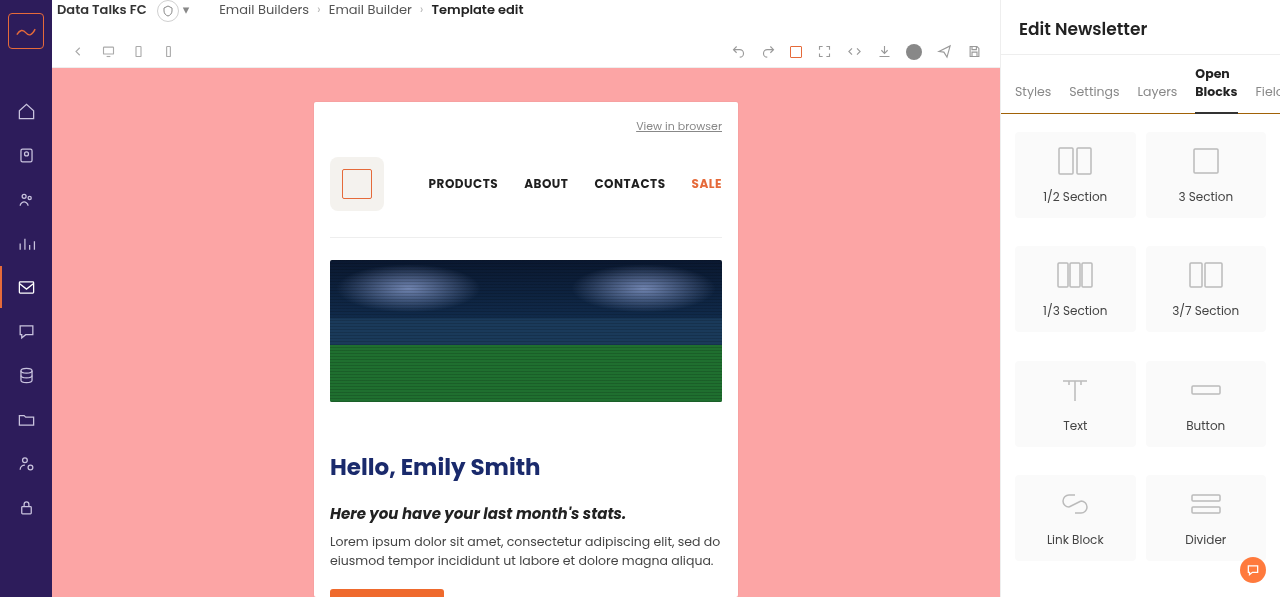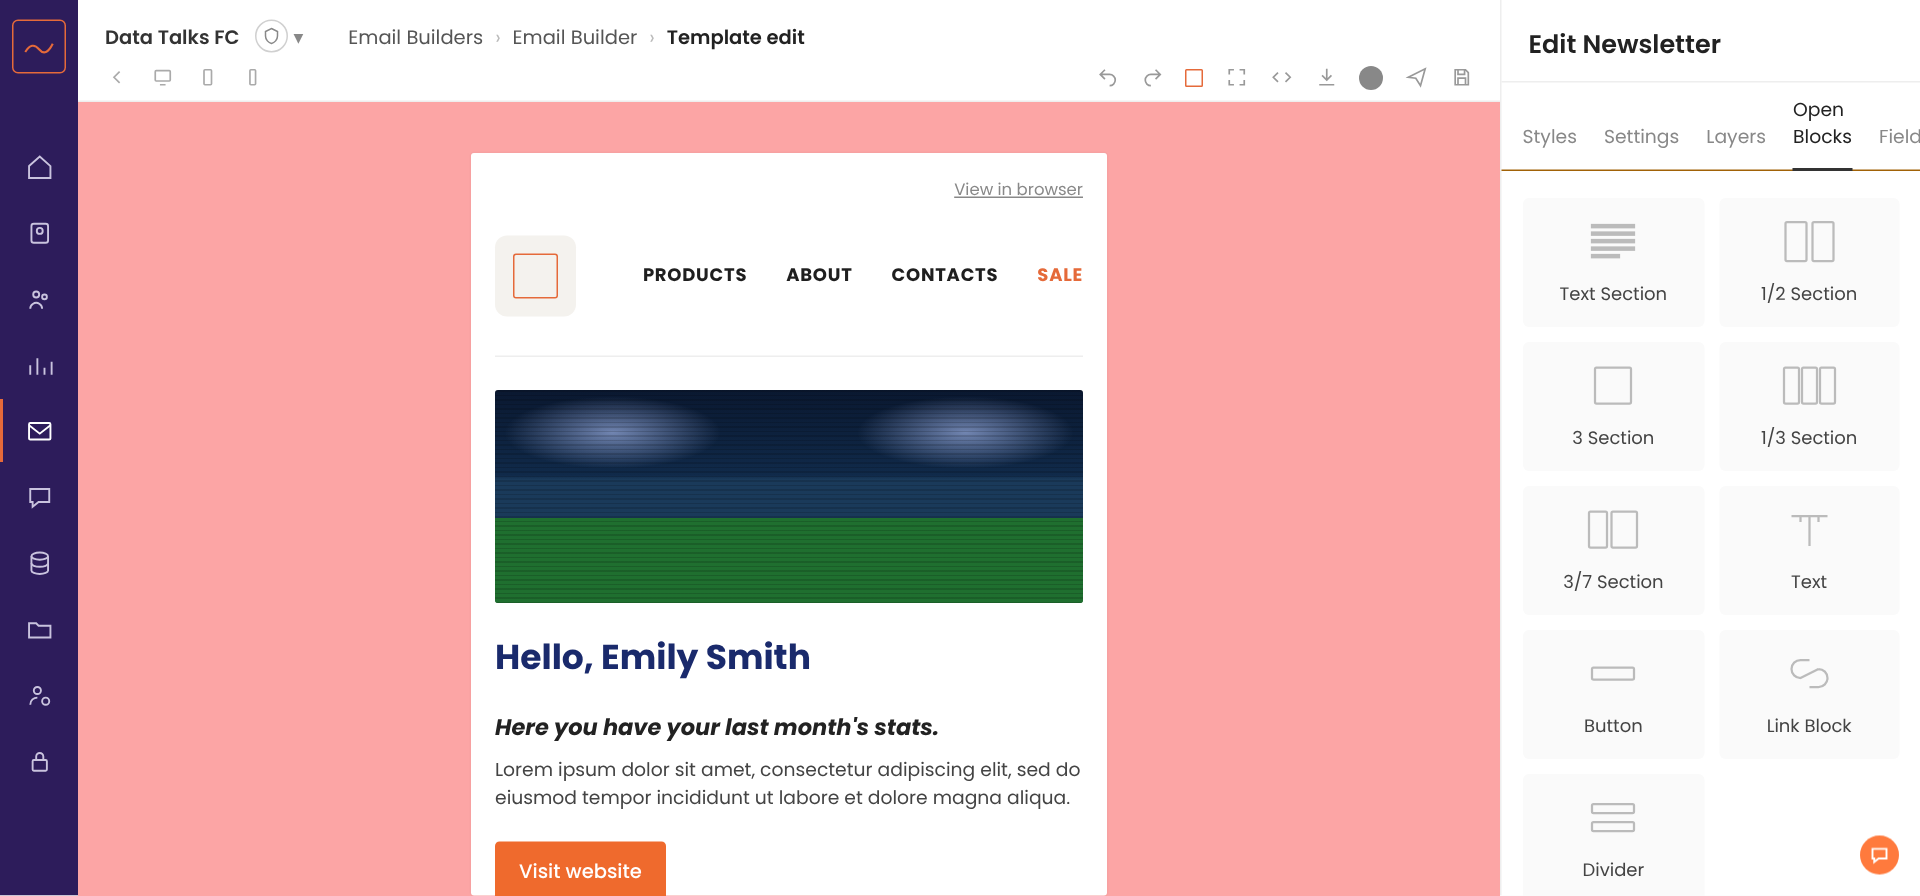--- a/index.html
+++ b/index.html
@@ -8,21 +8,21 @@
   
   .sidebar{width:52px;background:#2d1c5b;display:flex;flex-direction:column;align-items:center;padding-top:0;}
   .logo{width:52px;height:62px;display:flex;align-items:center;justify-content:center;}
   .logo-box{width:36px;height:36px;border:1px solid #e56a3a;border-radius:4px;display:flex;align-items:center;justify-content:center;}
   .nav{width:52px;display:flex;flex-direction:column;align-items:center;margin-top:38px;gap:22px;flex:1;}
   .nav-ico{width:52px;height:22px;display:flex;align-items:center;justify-content:center;color:#c9c3de;cursor:pointer;position:relative;}
   .nav-ico.active{color:#fff;}
   .nav-ico.active::before{content:"";position:absolute;left:0;top:-10px;bottom:-10px;width:2px;background:#e56a3a;}
   
   .main{flex:1;display:flex;flex-direction:column;min-width:0;background:#fafafa;}
-  .topbar{height:36px;background:#fff;display:flex;align-items:flex-end;padding:0 18px;font-size:13px;color:#333;border-bottom:1px solid transparent;}
+  .topbar{height:36px;background:#fff;display:flex;align-items:flex-start;padding:0 5px;font-size:13px;color:#333;border-bottom:1px solid transparent;}
   .org{font-weight:600;margin-right:10px;}
   .shield{width:22px;height:22px;border:1px solid #d0d0d0;border-radius:50%;display:flex;align-items:center;justify-content:center;margin-right:4px;}
   .chev{margin-right:30px;color:#888;}
   .crumb{color:#555;}
   .crumb-sep{color:#bbb;margin:0 8px;}
   .crumb-last{font-weight:600;color:#222;}
   
   .toolbar{height:32px;background:#fff;border-bottom:1px solid #eee;display:flex;align-items:center;padding:0 18px;font-size:13px;color:#999;}
   .tb-left{display:flex;gap:14px;}
   .tb-spacer{flex:1;}
@@ -40,30 +40,30 @@
   .enav{display:flex;gap:26px;font-size:12px;font-weight:700;letter-spacing:0.5px;color:#1f1f1f;margin-left:auto;}
   .enav .sale{color:#e56a3a;}
   .hero{margin-top:22px;height:142px;border-radius:2px;overflow:hidden;position:relative;background:
     radial-gradient(ellipse 120px 40px at 20% 20%, rgba(180,200,255,0.6), transparent 60%),
     radial-gradient(ellipse 120px 40px at 80% 20%, rgba(180,200,255,0.6), transparent 60%),
     linear-gradient(180deg,#0a1830 0%,#102a4a 40%,#1a3a5a 42%,#1a3a5a 60%,#2a6a3a 61%,#2a7a3a 100%);
   }
   .hero::after{content:"";position:absolute;inset:0;background:
     repeating-linear-gradient(0deg,rgba(0,0,0,0.15) 0 1px,transparent 1px 3px),
     linear-gradient(180deg,transparent 60%, #1f6f2f 60%, #1f6f2f 100%);}
-  .greet{margin-top:20px;font-size:23px;font-weight:700;color:#1a2a6c;}
+  .greet{margin-top:48px;font-size:23px;font-weight:700;color:#1a2a6c;}
   .sub{margin-top:18px;font-size:15px;font-weight:700;color:#222;font-style:italic;}
   .lorem{margin-top:8px;font-size:12.5px;color:#444;line-height:1.5;}
   .cta{margin-top:18px;display:inline-block;background:#ef6a2d;color:#fff;font-size:13px;font-weight:500;padding:10px 16px;border-radius:3px;border:none;cursor:pointer;}
   
   .panel{width:280px;background:#fff;border-left:1px solid #eee;display:flex;flex-direction:column;}
   .panel-title{padding:16px 18px 12px;font-size:17px;font-weight:600;color:#222;border-bottom:1px solid #eee;}
   .tabs{display:flex;gap:18px;padding:0 14px;border-bottom:1px solid #a16207;font-size:12.5px;color:#888;align-items:flex-end;}
   .tab{padding:10px 0 12px;cursor:pointer;}
-  .tab.active{color:#222;font-weight:400;position:relative;}
+  .tab.active{color:#222;font-weight:700;position:relative;}
   .tab.active::after{content:"";position:absolute;left:0;right:0;bottom:-1px;height:2px;background:#333;}
   .blocks{flex:1;overflow:auto;padding:18px 14px;display:grid;grid-template-columns:1fr 1fr;gap:10px;}
   .block{height:86px;background:#fafafa;border-radius:4px;display:flex;flex-direction:column;align-items:center;justify-content:center;gap:10px;font-size:12px;color:#444;cursor:grab;}
   .block.active{color:#e56a3a;}
   .bico{width:40px;height:34px;display:flex;align-items:center;justify-content:center;}
   .bico svg{stroke:#bbb;}
   .block.active .bico svg{stroke:#e56a3a;}
   
   .fab{position:absolute;right:14px;bottom:14px;width:26px;height:26px;background:#ff7a3d;border-radius:50%;display:flex;align-items:center;justify-content:center;color:#fff;font-size:13px;cursor:pointer;}
   
@@ -257,32 +257,20 @@
         <div class="tab">Styles</div>
         <div class="tab">Settings</div>
         <div class="tab">Layers</div>
         <div class="tab active">Open Blocks</div>
         <div class="tab">Fields</div>
       </div>
     <div class="blocks">
         <div class="block">
           <div class="bico">
             <svg width="40" height="34" viewBox="0 0 40 34" fill="none" stroke-width="1.5">
-              <rect x="6" y="6" width="28" height="1.5"></rect>
-              <rect x="6" y="11" width="28" height="1.5"></rect>
-              <rect x="6" y="16" width="28" height="1.5"></rect>
-              <rect x="6" y="21" width="28" height="1.5"></rect>
-              <rect x="6" y="26" width="18" height="1.5"></rect>
-            </svg>
-          </div>
-          <span>Text Section</span>
-        </div>
-        <div class="block">
-          <div class="bico">
-            <svg width="40" height="34" viewBox="0 0 40 34" fill="none" stroke-width="1.5">
               <rect x="4" y="4" width="14" height="26" rx="1"></rect>
               <rect x="22" y="4" width="14" height="26" rx="1"></rect>
             </svg>
           </div>
           <span>1/2 Section</span>
         </div>
         <div class="block">
           <div class="bico">
             <svg width="40" height="34" viewBox="0 0 40 34" fill="none" stroke-width="1.5">
               <rect x="8" y="5" width="24" height="24" rx="1"></rect>

